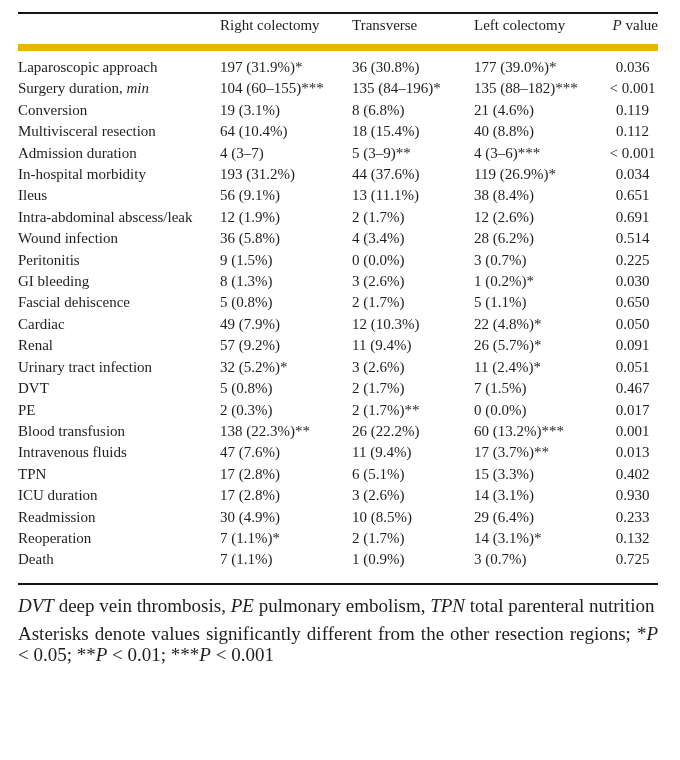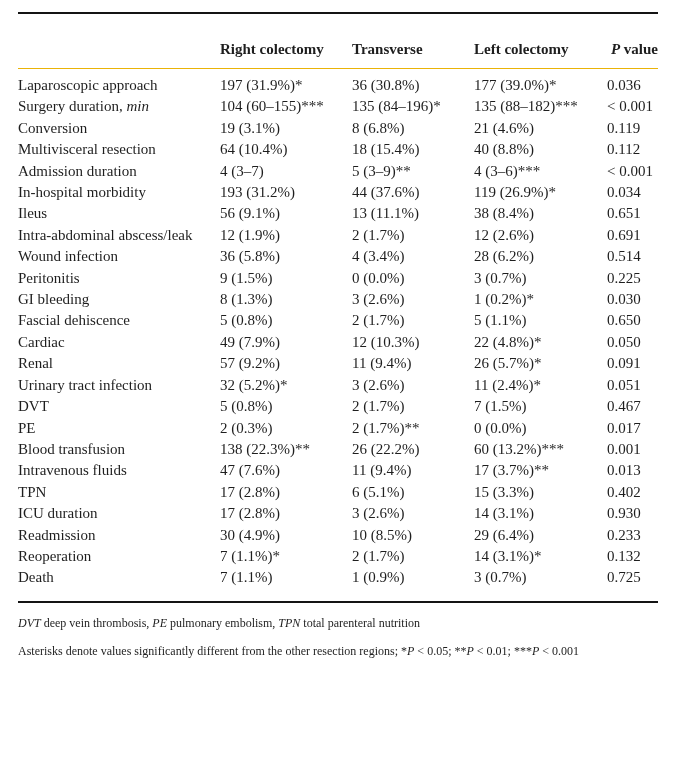--- a/index.html
+++ b/index.html
@@ -15,43 +15,43 @@
     width: 640px;
     border-top: 2px solid #141414;
     border-bottom: 2px solid #141414;
   }
   table.outcomes col.c-label { width: 202px; }
   table.outcomes col.c1 { width: 132px; }
   table.outcomes col.c2 { width: 122px; }
   table.outcomes col.c3 { width: 133px; }
   table.outcomes col.c4 { width: 51px; }
   thead th {
-    font-weight: bold;
+    font-weight: normal;
     text-align: left;
     font-size: 15px;
     line-height: 20px;
-    padding: 25px 0 9px 0;
-    border-bottom: 1px solid #eab308;
+    padding: 1px 0 9px 0;
+    border-bottom: 7px solid #eab308;
     vertical-align: middle;
   }
   thead th:last-child { text-align: right; }
   tbody td {
     font-size: 15px;
     line-height: 21.4px;
     vertical-align: top;
     padding: 0;
   }
-  tbody td:last-child { text-align: left; }
+  tbody td:last-child { text-align: center; }
   tbody tr:first-child td { padding-top: 6px; }
   tbody tr:last-child td { padding-bottom: 12px; }
   em { font-style: italic; }
   .indent { padding-left: 15px; }
   .footnotes { margin: 10px 22px 0 18px; width: 640px; }
   .footnote {
-    font-size: 12px;
+    font-size: 19px;
     line-height: 21px;
     margin: 0 0 7px 0;
   }
   .footnote.justify { text-align: justify; }
 </style>
 </head>
 <body>
 
 <div class="table-wrap">
   <table class="outcomes">

